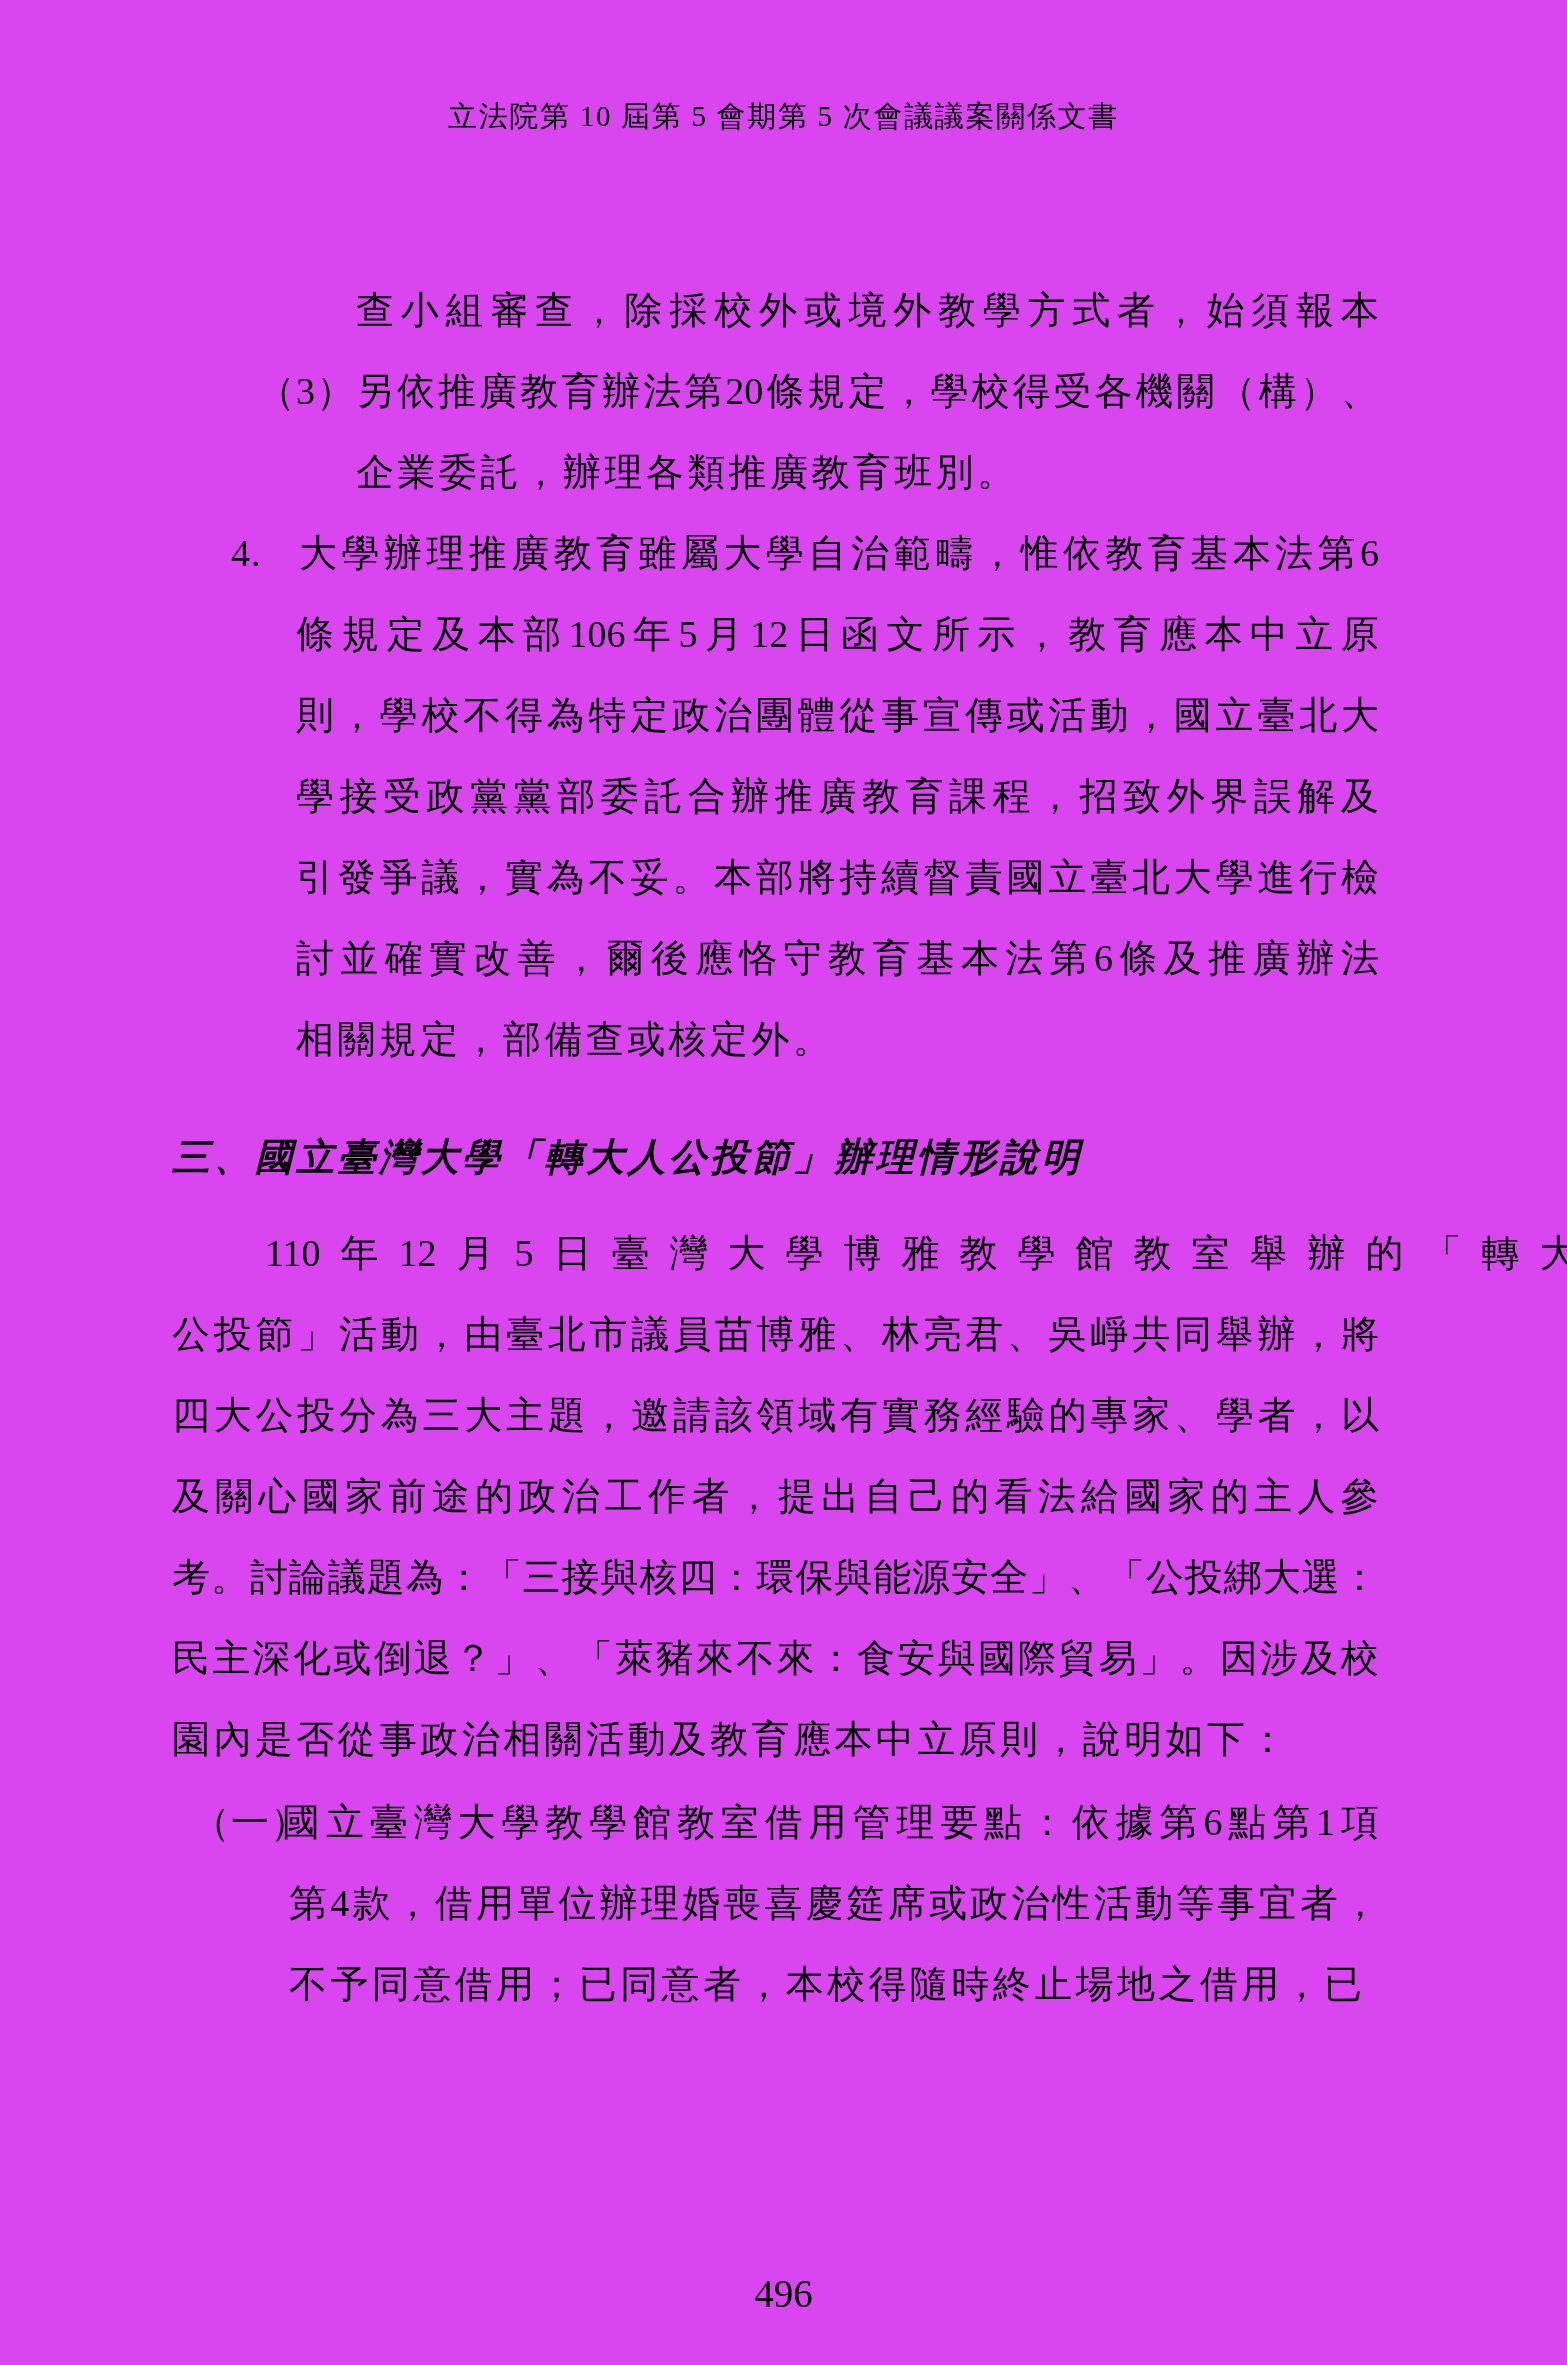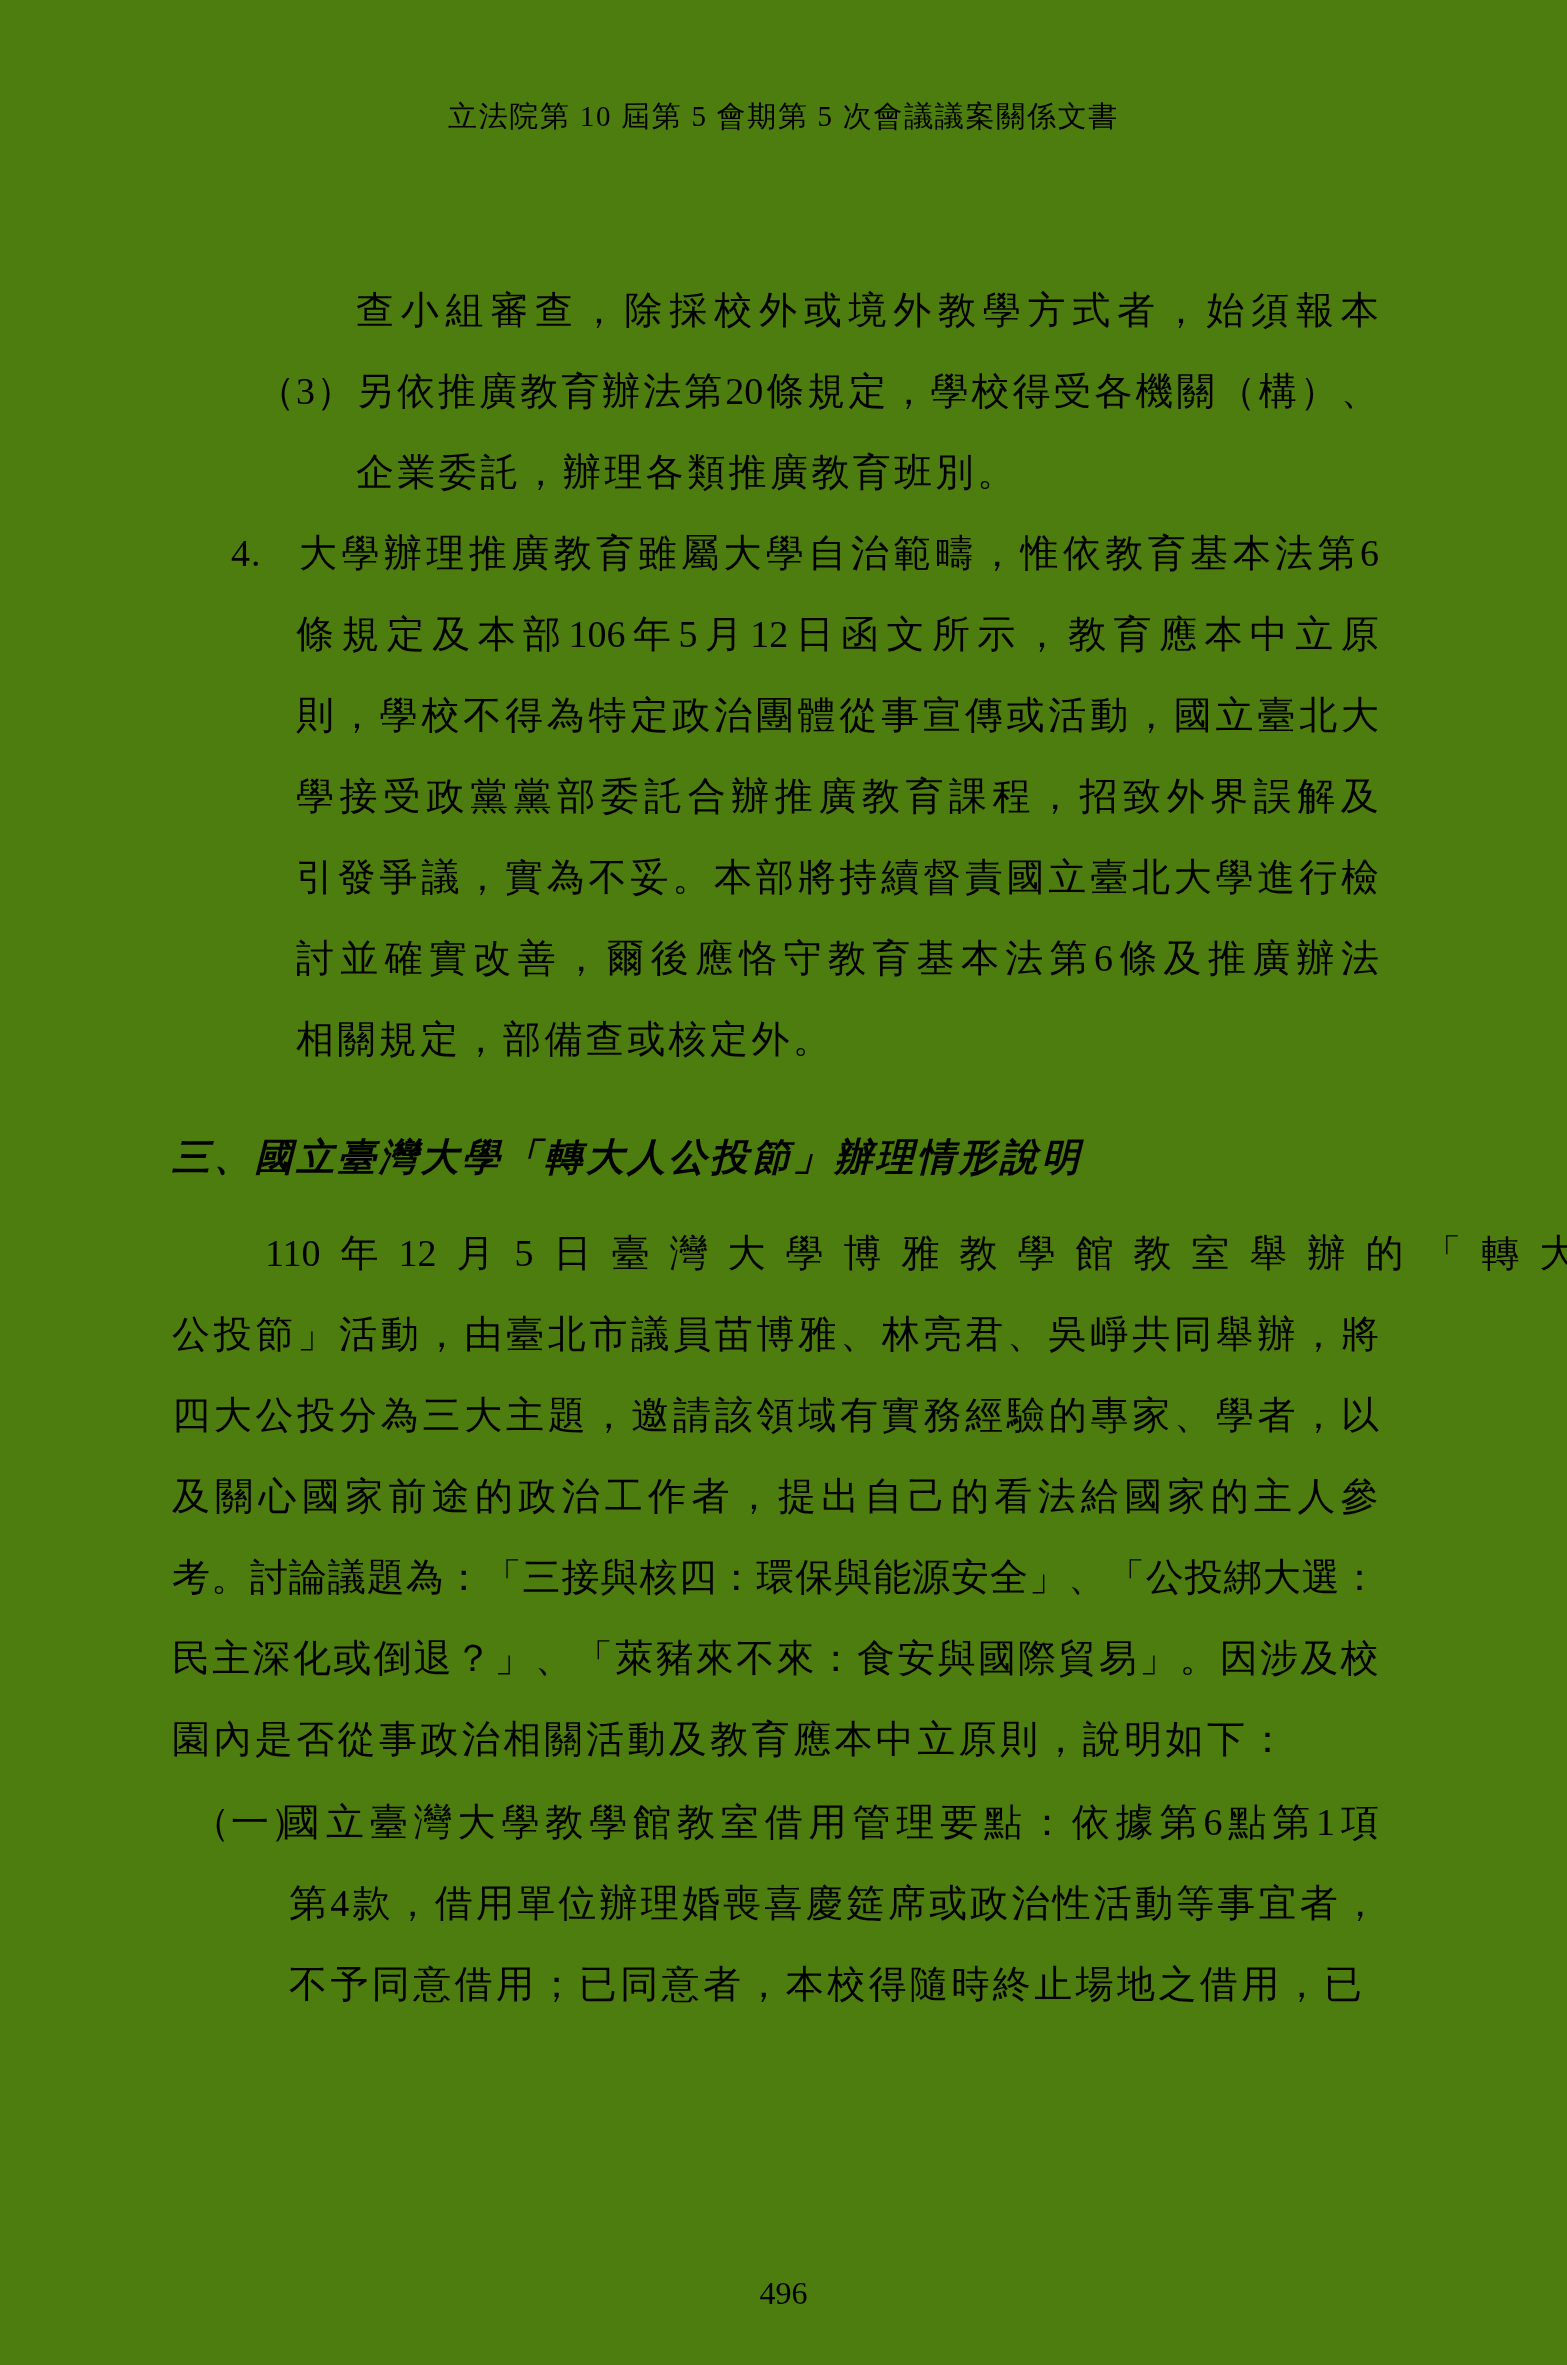--- a/index.html
+++ b/index.html
@@ -4,21 +4,21 @@
 <style>
   html, body {
     margin: 0;
     padding: 0;
     background: #e8e8e8;
   }
   .page {
     position: relative;
     width: 1567px;
     height: 2366px;
-    background: #4d7c0f;
+    background: #d946ef;
     font-family: "Liberation Serif", "DejaVu Serif", serif;
     color: #000000;
     overflow: hidden;
   }
   .doc-header {
     position: absolute;
     top: 97px;
     left: 0;
     width: 100%;
     text-align: center;
@@ -74,21 +74,21 @@
   .r-sub1-item  .text { padding-left: 110px; }
   .r-sub1-item  .marker { left: 20px; }
   .r-sub1-item  { margin-top: 2.8px; }
   .r-sub1-cont  .text { padding-left: 117px; }
   .page-number {
     position: absolute;
     top: 2265px;
     left: 0;
     width: 100%;
     text-align: center;
-    font-size: 32px;
+    font-size: 39px;
     line-height: 57px;
   }
 </style>
 </head>
 <body>
 
 <div class="page">
   <div class="doc-header">立法院第 10 屆第 5 會期第 5 次會議議案關係文書</div>
 
   <div class="content" id="content">

